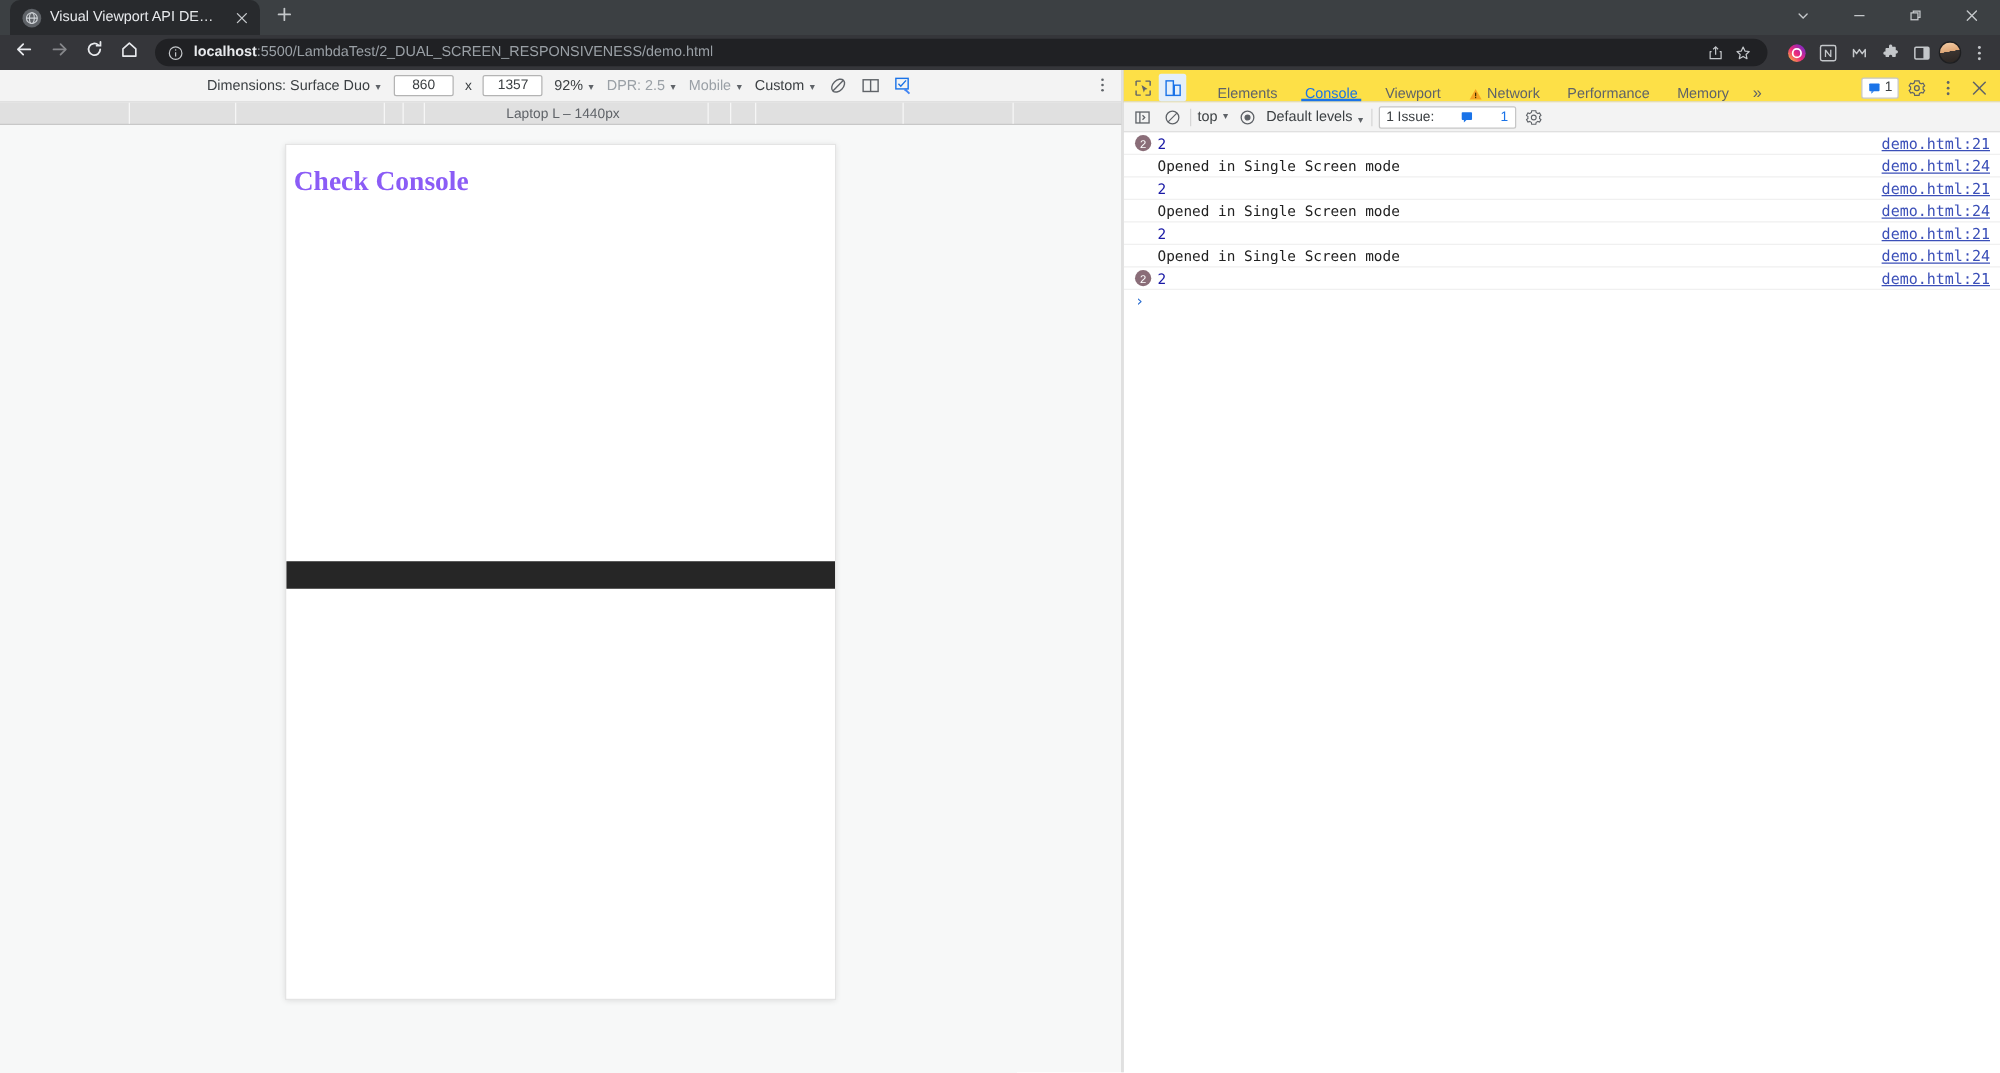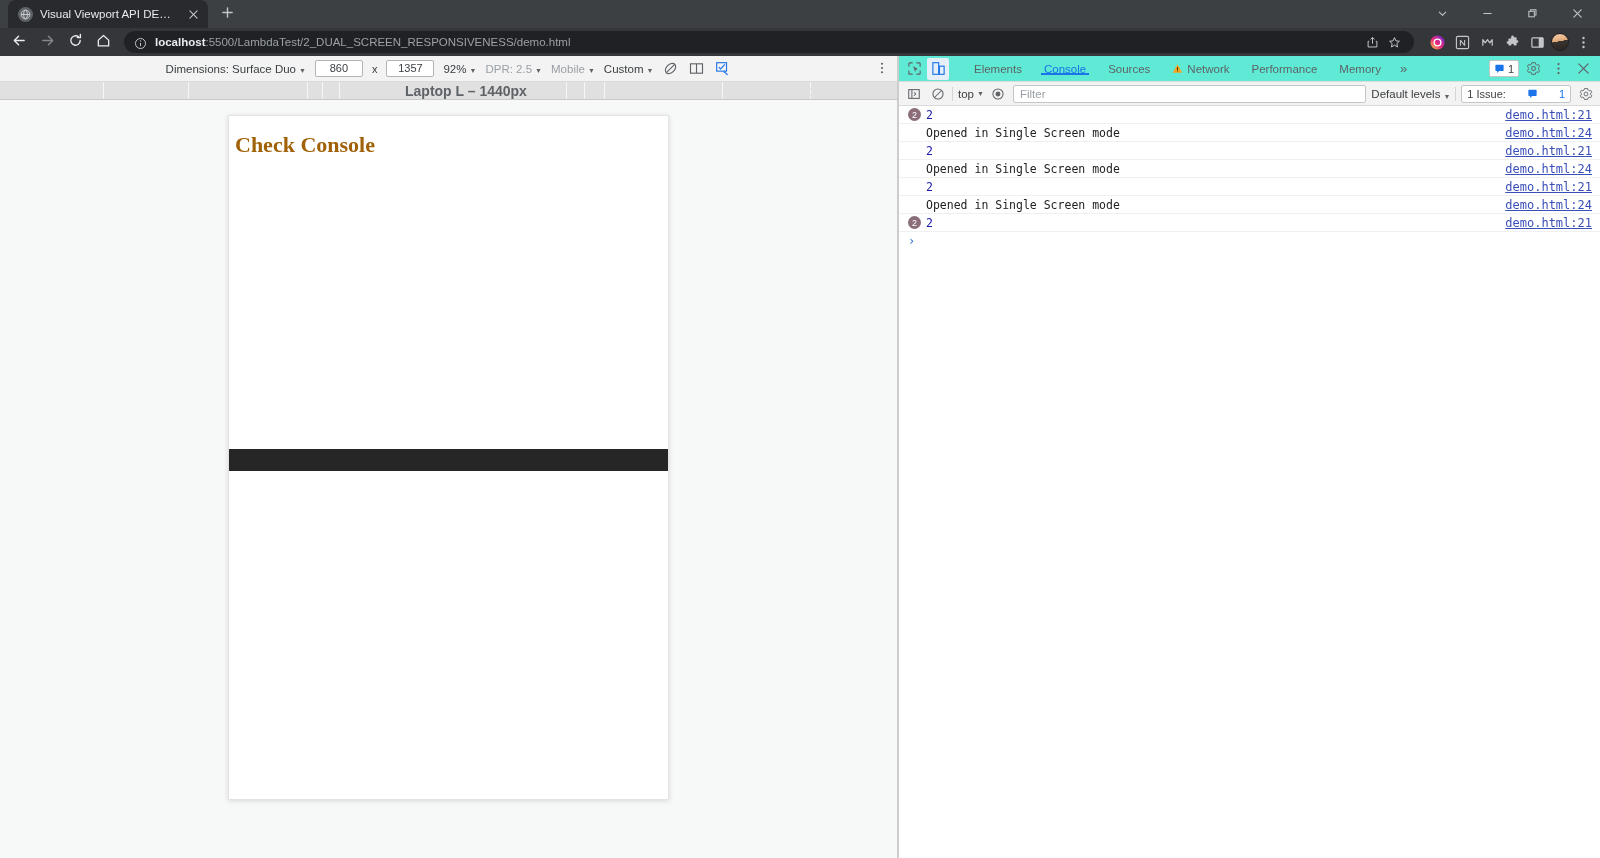--- a/index.html
+++ b/index.html
@@ -111,51 +111,51 @@
     display: flex; align-items: center;
   }
   .dt-more svg { width: 14px; height: 14px; }
 
   .ruler {
     height: 18px; background: #e0e0e0; border-bottom: 1px solid #c8c8c8;
     position: relative; flex: 0 0 18px; overflow: hidden;
   }
   .rtick { position: absolute; top: 0; width: 1px; height: 18px; background: #f6f6f6; }
   .rlabel {
-    position: absolute; top: 1px; font-size: 14px; color: #5f6368;
-    white-space: nowrap; line-height: 16px; font-weight: bold;
+    position: absolute; top: 1px; font-size: 11px; color: #5f6368;
+    white-space: nowrap; line-height: 16px;
   }
   .rlabel.faded { color: #e0e0e0; }
 
   .stage {
     flex: 1; background: #f7f8f8; position: relative; overflow: hidden;
   }
   .viewport {
     position: absolute; left: 228px; top: 15px; width: 441px; height: 685px;
     background: #ffffff; border: 1px solid #e4e4e4;
     box-shadow: 0 1px 5px rgba(0,0,0,.13);
     overflow: hidden;
   }
   .vp-h1 {
     font-family: "Liberation Serif", serif; font-weight: 700; font-size: 22px;
-    color: #a16207; margin: 16px 0 0 6px;
+    color: #8b5cf6; margin: 16px 0 0 6px;
   }
   .vp-blackbar {
     position: absolute; left: 0; top: 333px; width: 441px; height: 22px;
     background: #262626;
   }
 
   
   .devtools {
     width: 702px; background: #ffffff; display: flex; flex-direction: column;
     border-left: 1px solid #cdcdcd;
   }
   .dt-tabbar {
-    height: 26px; background: #5eead4; border-bottom: 1px solid #dadada;
-    display: flex; align-items: center; flex: 0 0 26px; padding-left: 4px;
+    height: 26px; background: #fde047; border-bottom: 1px solid #dadada;
+    display: flex; align-items: flex-end; flex: 0 0 26px; padding-left: 4px;
   }
   .dtt-icons { display: flex; align-items: center; gap: 2px; padding-right: 5px; }
   .dtt-icon { width: 22px; height: 22px; display: flex; align-items: center; justify-content: center; }
   .dtt-icon svg { width: 15px; height: 15px; }
   .dtt-icon.active { background: #e4effa; border-radius: 2px; }
   .dtt-sep { width: 1px; background: #d0d0d0; margin: 6px 4px; }
   .dtt-tabs { display: flex; align-items: stretch; }
   .dtt-tab {
     display: flex; align-items: center; gap: 4px; padding: 0 11px;
     font-size: 11.5px; color: #5f6368; position: relative;
@@ -480,21 +480,21 @@
         </div>
         <div class="dtt-sep"></div>
         <div class="dtt-tabs" id="dtt-tabs">
             <div class="dtt-tab">
               <span>Elements</span>
             </div>
             <div class="dtt-tab selected">
               <span>Console</span>
             </div>
             <div class="dtt-tab">
-              <span>Sources</span>
+              <span>Viewport</span>
             </div>
             <div class="dtt-tab">
               <svg class="warn-tri" viewBox="0 0 16 16">
                 <polygon points="8,1.8 15,14 1,14" fill="#f5a623"></polygon>
                 <rect x="7.3" y="6" width="1.4" height="4.2" fill="#3c2c00"></rect>
                 <rect x="7.3" y="11" width="1.4" height="1.4" fill="#3c2c00"></rect>
               </svg>
               <span>Network</span>
             </div>
             <div class="dtt-tab">
@@ -553,21 +553,20 @@
         <span class="ct-ctx">
             <span>top</span>
             <span class="caret">▼</span>
           </span>
         <span class="ct-icon">
           <svg viewBox="0 0 16 16" fill="none" stroke="#5f6368" stroke-width="1.2">
             <circle cx="8" cy="8" r="5.8"></circle>
               <circle cx="8" cy="8" r="2.2" fill="#5f6368"></circle>
           </svg>
         </span>
-        <input class="filter-input" placeholder="Filter" style="">
         <span class="levels">
             <span>Default levels</span>
             <span class="caret">▼</span>
           </span>
         <span class="ct-sep"></span>
         <span class="issues-pill2">
           <span class="t">1 Issue:</span>
           <svg viewBox="0 0 16 16" fill="#1a73e8">
             <rect x="2" y="2.5" width="12" height="9" rx="1"></rect>
               <polygon points="4.5,11.5 4.5,14.5 7.5,11.5"></polygon>

